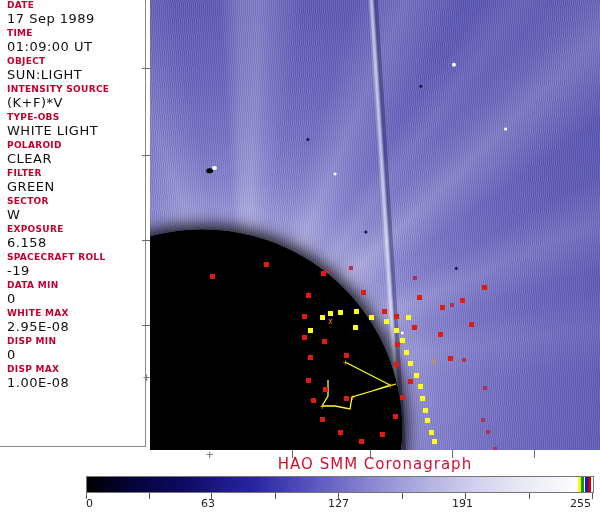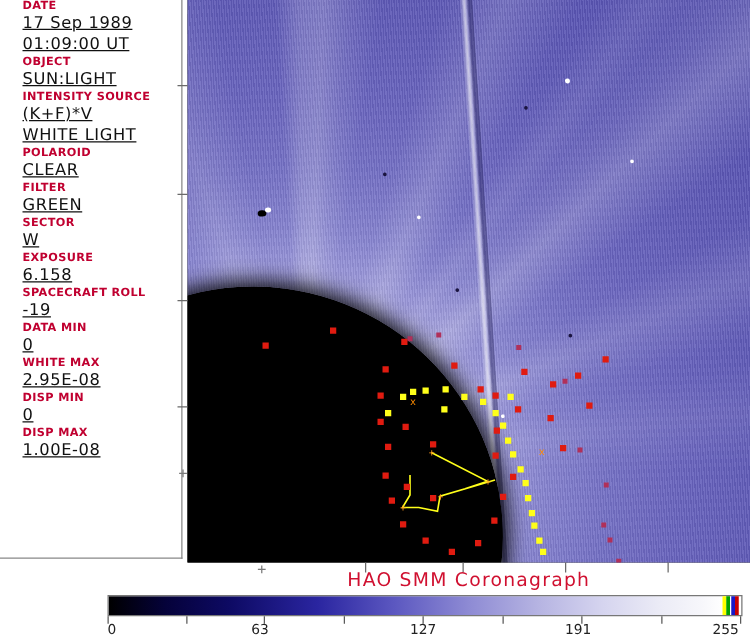--- a/index.html
+++ b/index.html
@@ -7,30 +7,30 @@
   body{
     width:600px;height:512px;position:relative;overflow:hidden;
     font-family:"DejaVu Sans","Liberation Sans",sans-serif;
   }
   
   #header-panel{
     position:absolute;left:0;top:0;width:146px;height:447px;
     background:#ffffff;border:1px solid #888888;border-left:none;border-top:none;
     box-sizing:border-box;overflow:hidden;
   }
-  .hdr-row{padding:0 18px;}
+  .hdr-row{padding:0 7px;}
   .hdr-key{
     color:#C00030;font-size:9px;line-height:11px;letter-spacing:0.3px;
     font-family:"DejaVu Sans","Liberation Sans",sans-serif;
     white-space:nowrap;font-weight:bold;
   }
   .hdr-val{
     color:#111111;font-size:13px;line-height:15px;letter-spacing:0.5px;
     font-family:"DejaVu Sans","Liberation Sans",sans-serif;
-    white-space:nowrap;margin-bottom:2px;text-decoration:underline;
+    white-space:nowrap;margin-bottom:2px;
   }
 
   
   #image-frame{
     position:absolute;left:150px;top:0;width:450px;height:450px;
     background:#000000;overflow:hidden;
   }
   
   #corona-field{
     position:absolute;left:-18px;top:-16px;width:486px;height:486px;
@@ -185,31 +185,33 @@
 </style>
 </head>
 <body>
 
 <div id="header-panel">
     <div class="hdr-row">
       <div class="hdr-key">DATE</div>
       <div class="hdr-val">17 Sep 1989</div>
     </div>
     <div class="hdr-row">
+      <div class="hdr-key">TIME</div>
       <div class="hdr-val">01:09:00 UT</div>
     </div>
     <div class="hdr-row">
       <div class="hdr-key">OBJECT</div>
       <div class="hdr-val">SUN:LIGHT</div>
     </div>
     <div class="hdr-row">
       <div class="hdr-key">INTENSITY SOURCE</div>
       <div class="hdr-val">(K+F)*V</div>
     </div>
     <div class="hdr-row">
+      <div class="hdr-key">TYPE-OBS</div>
       <div class="hdr-val">WHITE LIGHT</div>
     </div>
     <div class="hdr-row">
       <div class="hdr-key">POLAROID</div>
       <div class="hdr-val">CLEAR</div>
     </div>
     <div class="hdr-row">
       <div class="hdr-key">FILTER</div>
       <div class="hdr-val">GREEN</div>
     </div>

